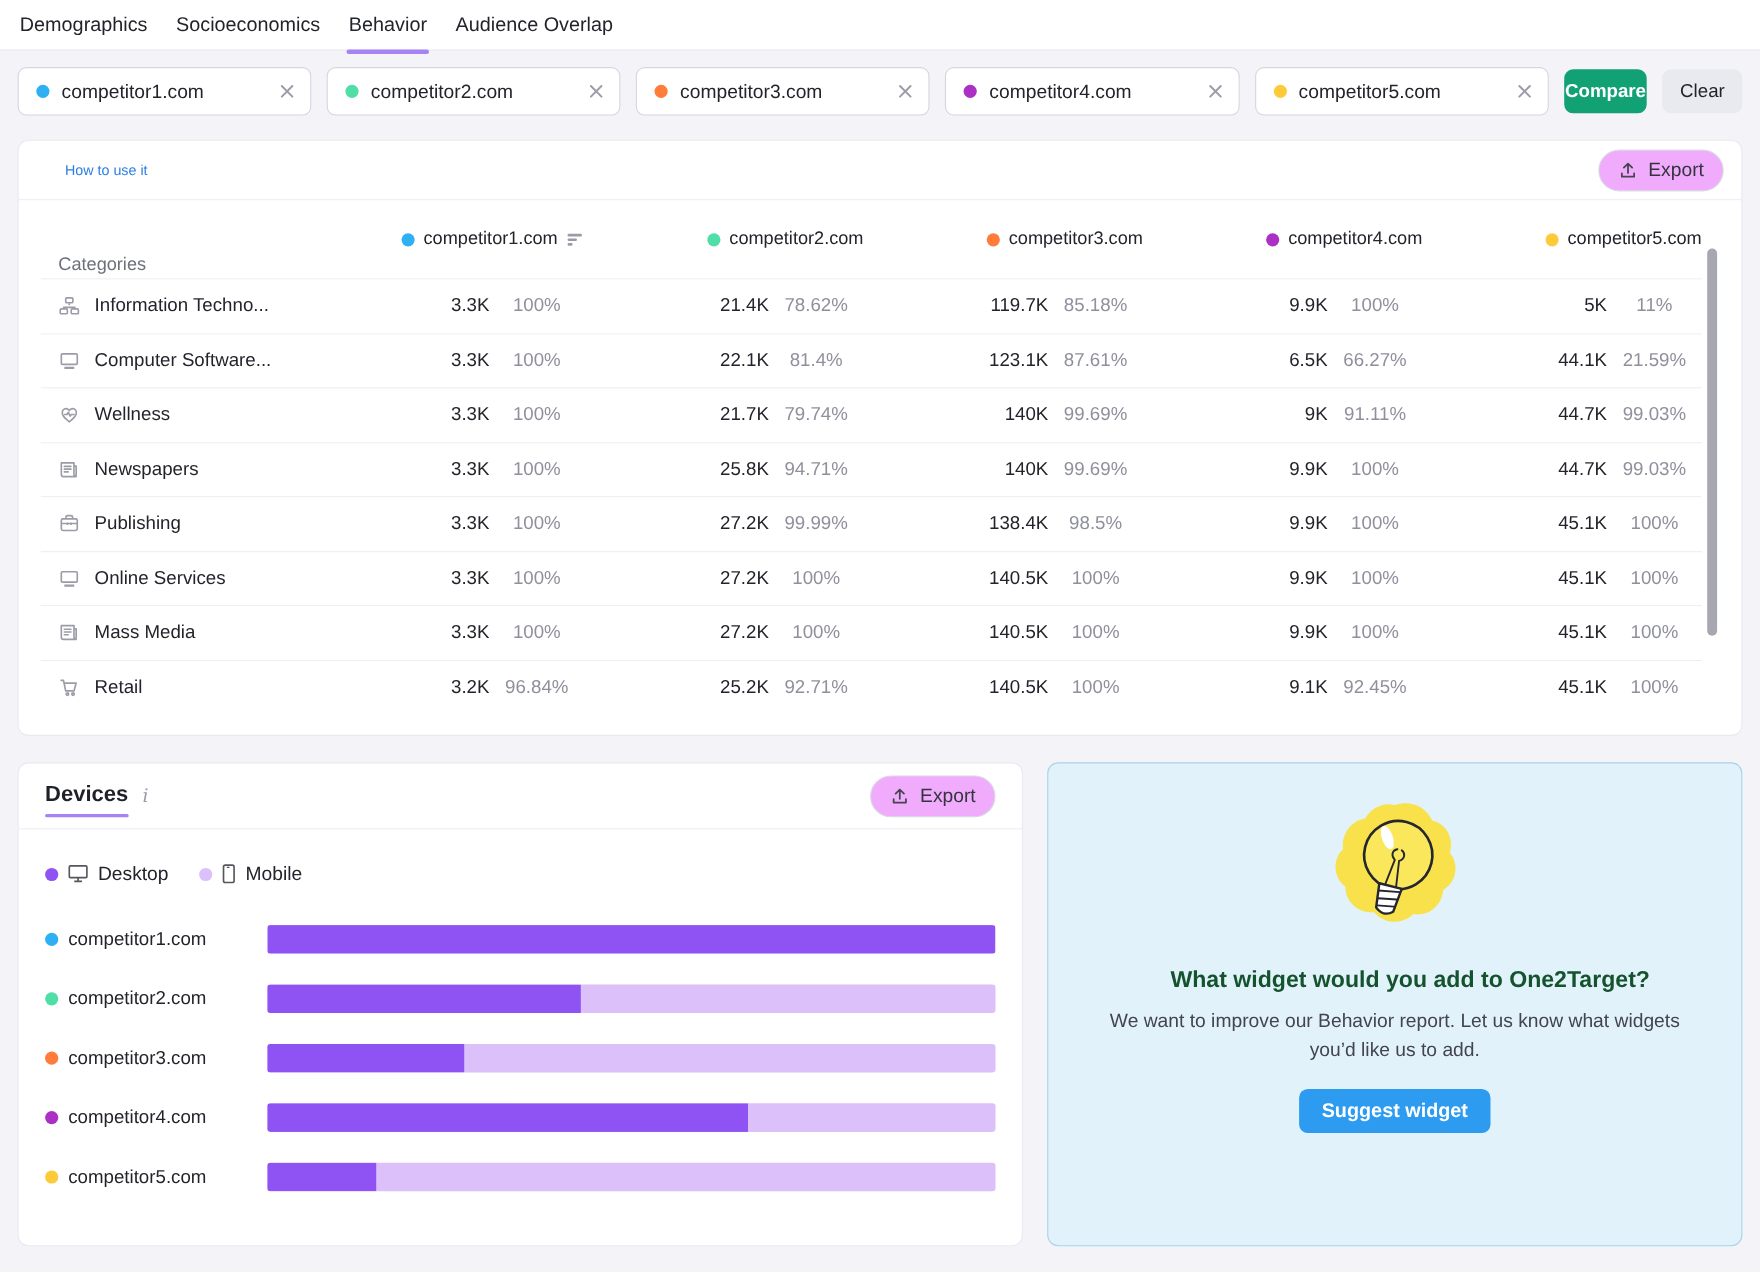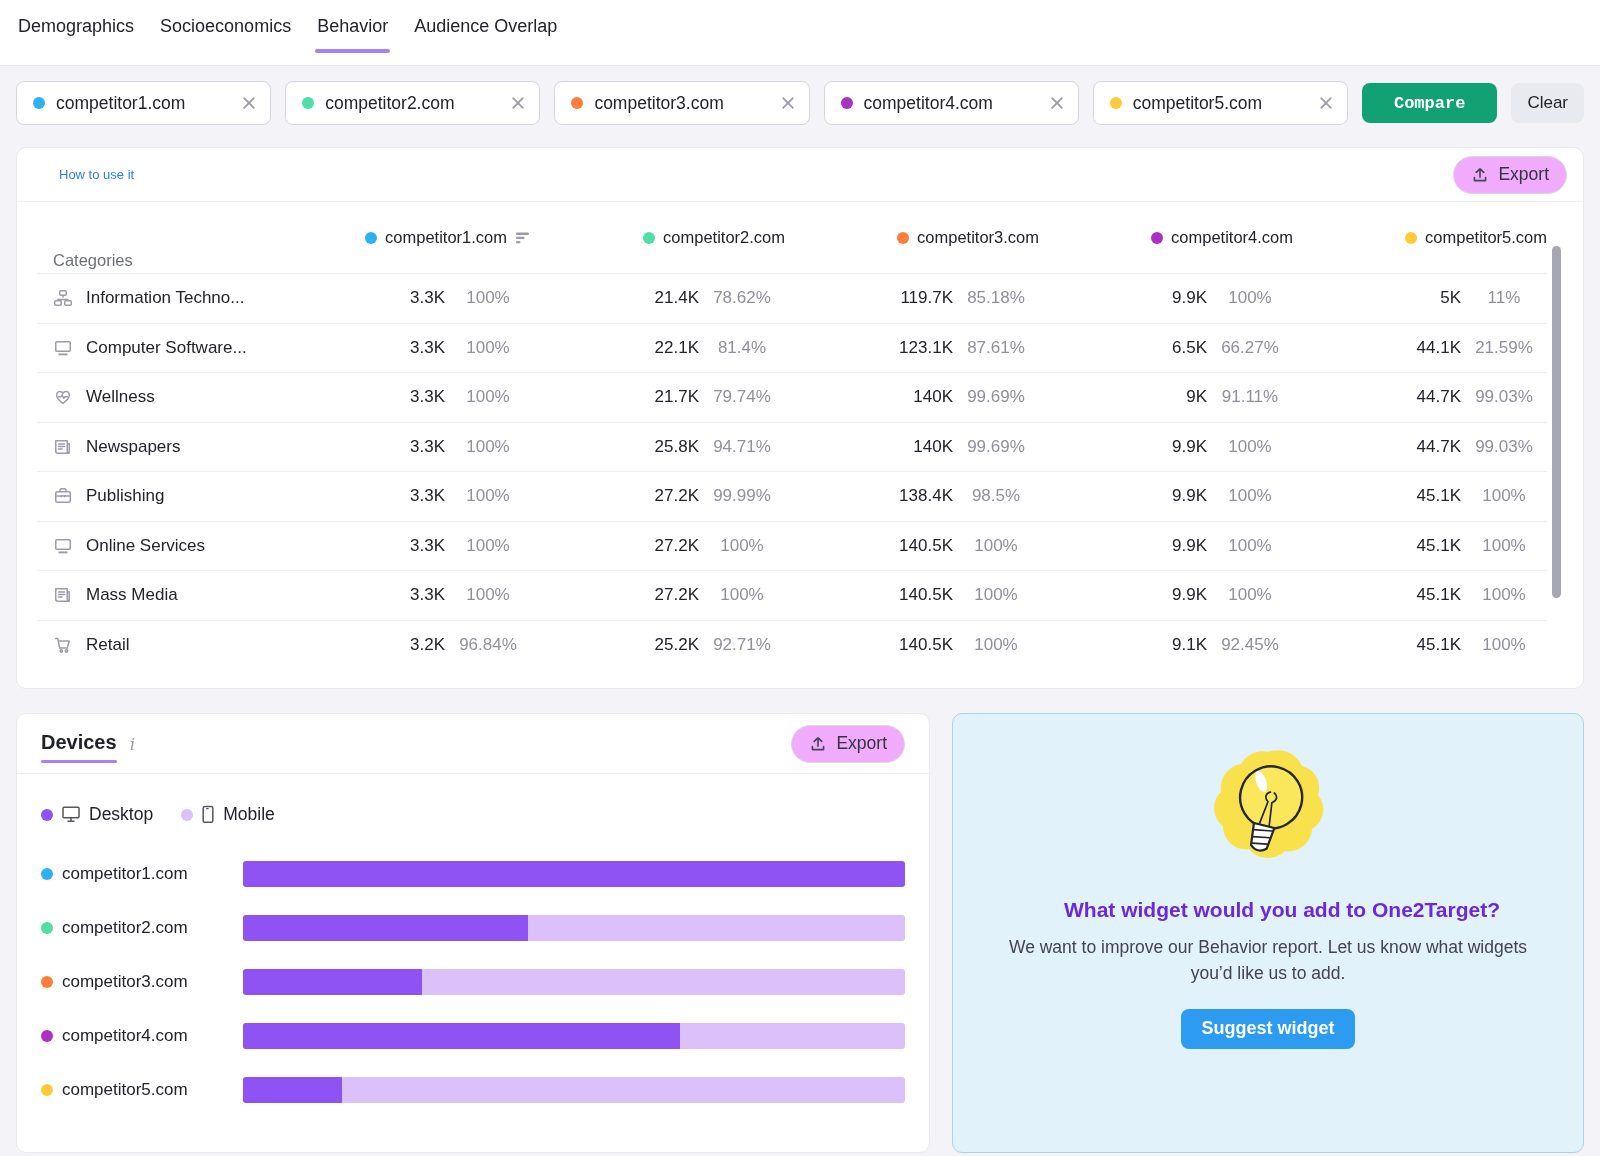--- a/index.html
+++ b/index.html
@@ -5,37 +5,37 @@
   * { box-sizing: border-box; margin: 0; padding: 0; }
   html,body { width: 1600px; height: 1156px; }
   body {
     background: #F4F4F8;
     font-family: "Liberation Sans", "DejaVu Sans", sans-serif;
     color: #23242B;
     overflow: hidden;
     position: relative;
   }
   
-  .topnav { height: 66px; background: #fff; border-bottom: 1px solid #E4E5EB;
-            display: flex; padding: 0 16px; gap: 22px; }
+  .topnav { height: 46px; background: #fff; border-bottom: 1px solid #E4E5EB;
+            display: flex; align-items: center; padding: 0 16px; gap: 22px; }
   .nav-tab { position: relative; font-size: 18px; height: 53px; display: flex;
              align-items: center; padding: 0 2px; cursor: pointer; white-space: nowrap; }
   .tab-underline { position: absolute; left: 0; right: 0; bottom: 0; height: 4px;
                    border-radius: 3px; background: #A583F5; }
   
   .chips-row { display: flex; gap: 14px; padding: 15px 16px 0; align-items: center; }
   .chip { flex: 1; height: 44px; background: #fff; border: 1px solid #D5D6E0;
           border-radius: 8px; display: flex; align-items: center;
           padding: 0 14px 0 16px; gap: 11px; min-width: 0; }
   .dot { width: 12px; height: 12px; border-radius: 50%; flex: none; }
   .chip-label { font-size: 17.5px; overflow: hidden; white-space: nowrap; }
   .chip-close { margin-left: auto; display: flex; cursor: pointer; flex: none; }
-  .btn-compare { height: 40px; padding: 0 32px; border-radius: 8px; background: #12A173;
+  .btn-compare { height: 40px; padding: 0 1px; border-radius: 8px; background: #12A173;
                  color: #fff; font-weight: 700; font-size: 17px; border: none;
-                 cursor: pointer; font-family: Liberation Mono, monospace; flex: none; }
+                 cursor: pointer; font-family: Liberation Sans, sans-serif; flex: none; }
   .btn-clear { height: 40px; padding: 0 16px; border-radius: 8px; background: #E9EAEF;
                color: #23242B; font-size: 17px; border: none; cursor: pointer;
                font-family: inherit; flex: none; }
   
   .card { background: #fff; border: 1px solid #E9EAF0; border-radius: 10px; }
   .main-card { margin: 22px 16px 0; height: 542px; position: relative; }
   .card-head { height: 54px; display: flex; align-items: center; padding: 0 16px;
                border-bottom: 1px solid #EDEEF2; }
   .seg { display: flex; align-items: center; }
   .seg-btn1 { height: 38px; padding: 0 18px; background: #fff; border: 1px solid #C9CAD6;
@@ -85,21 +85,21 @@
   .bar-label { width: 202px; display: flex; align-items: center; gap: 9px;
                font-size: 17px; white-space: nowrap; }
   .bar-track { flex: 1; height: 26px; border-radius: 3px; overflow: hidden;
                display: flex; background: #DCC0FA; }
   .bar-desktop { height: 100%; background: #8E53F2; }
   
   .promo-card { flex: 1; height: 440px; background: #E1F2FB; border: 1px solid #A5D4EB;
                 border-radius: 10px; display: flex; flex-direction: column;
                 align-items: center; }
   .promo-bulb { margin-top: 34px; }
-  .promo-title { margin-top: 18px; font-size: 21px; font-weight: 700; color: #6d28d9;
+  .promo-title { margin-top: 18px; font-size: 21px; font-weight: 700; color: #14532d;
                  text-align: center; margin-left: 28px; }
   .promo-body { margin-top: 12px; width: 540px; text-align: center; font-size: 17.5px;
                 line-height: 1.5; color: #43444E; }
   .promo-btn { margin-top: 22px; height: 40px; padding: 0 20px; border: none;
                border-radius: 8px; background: #2D9BF0; color: #fff; font-size: 18px;
                font-weight: 700; cursor: pointer; font-family: inherit; }
 </style>
 </head>
 <body>
 

